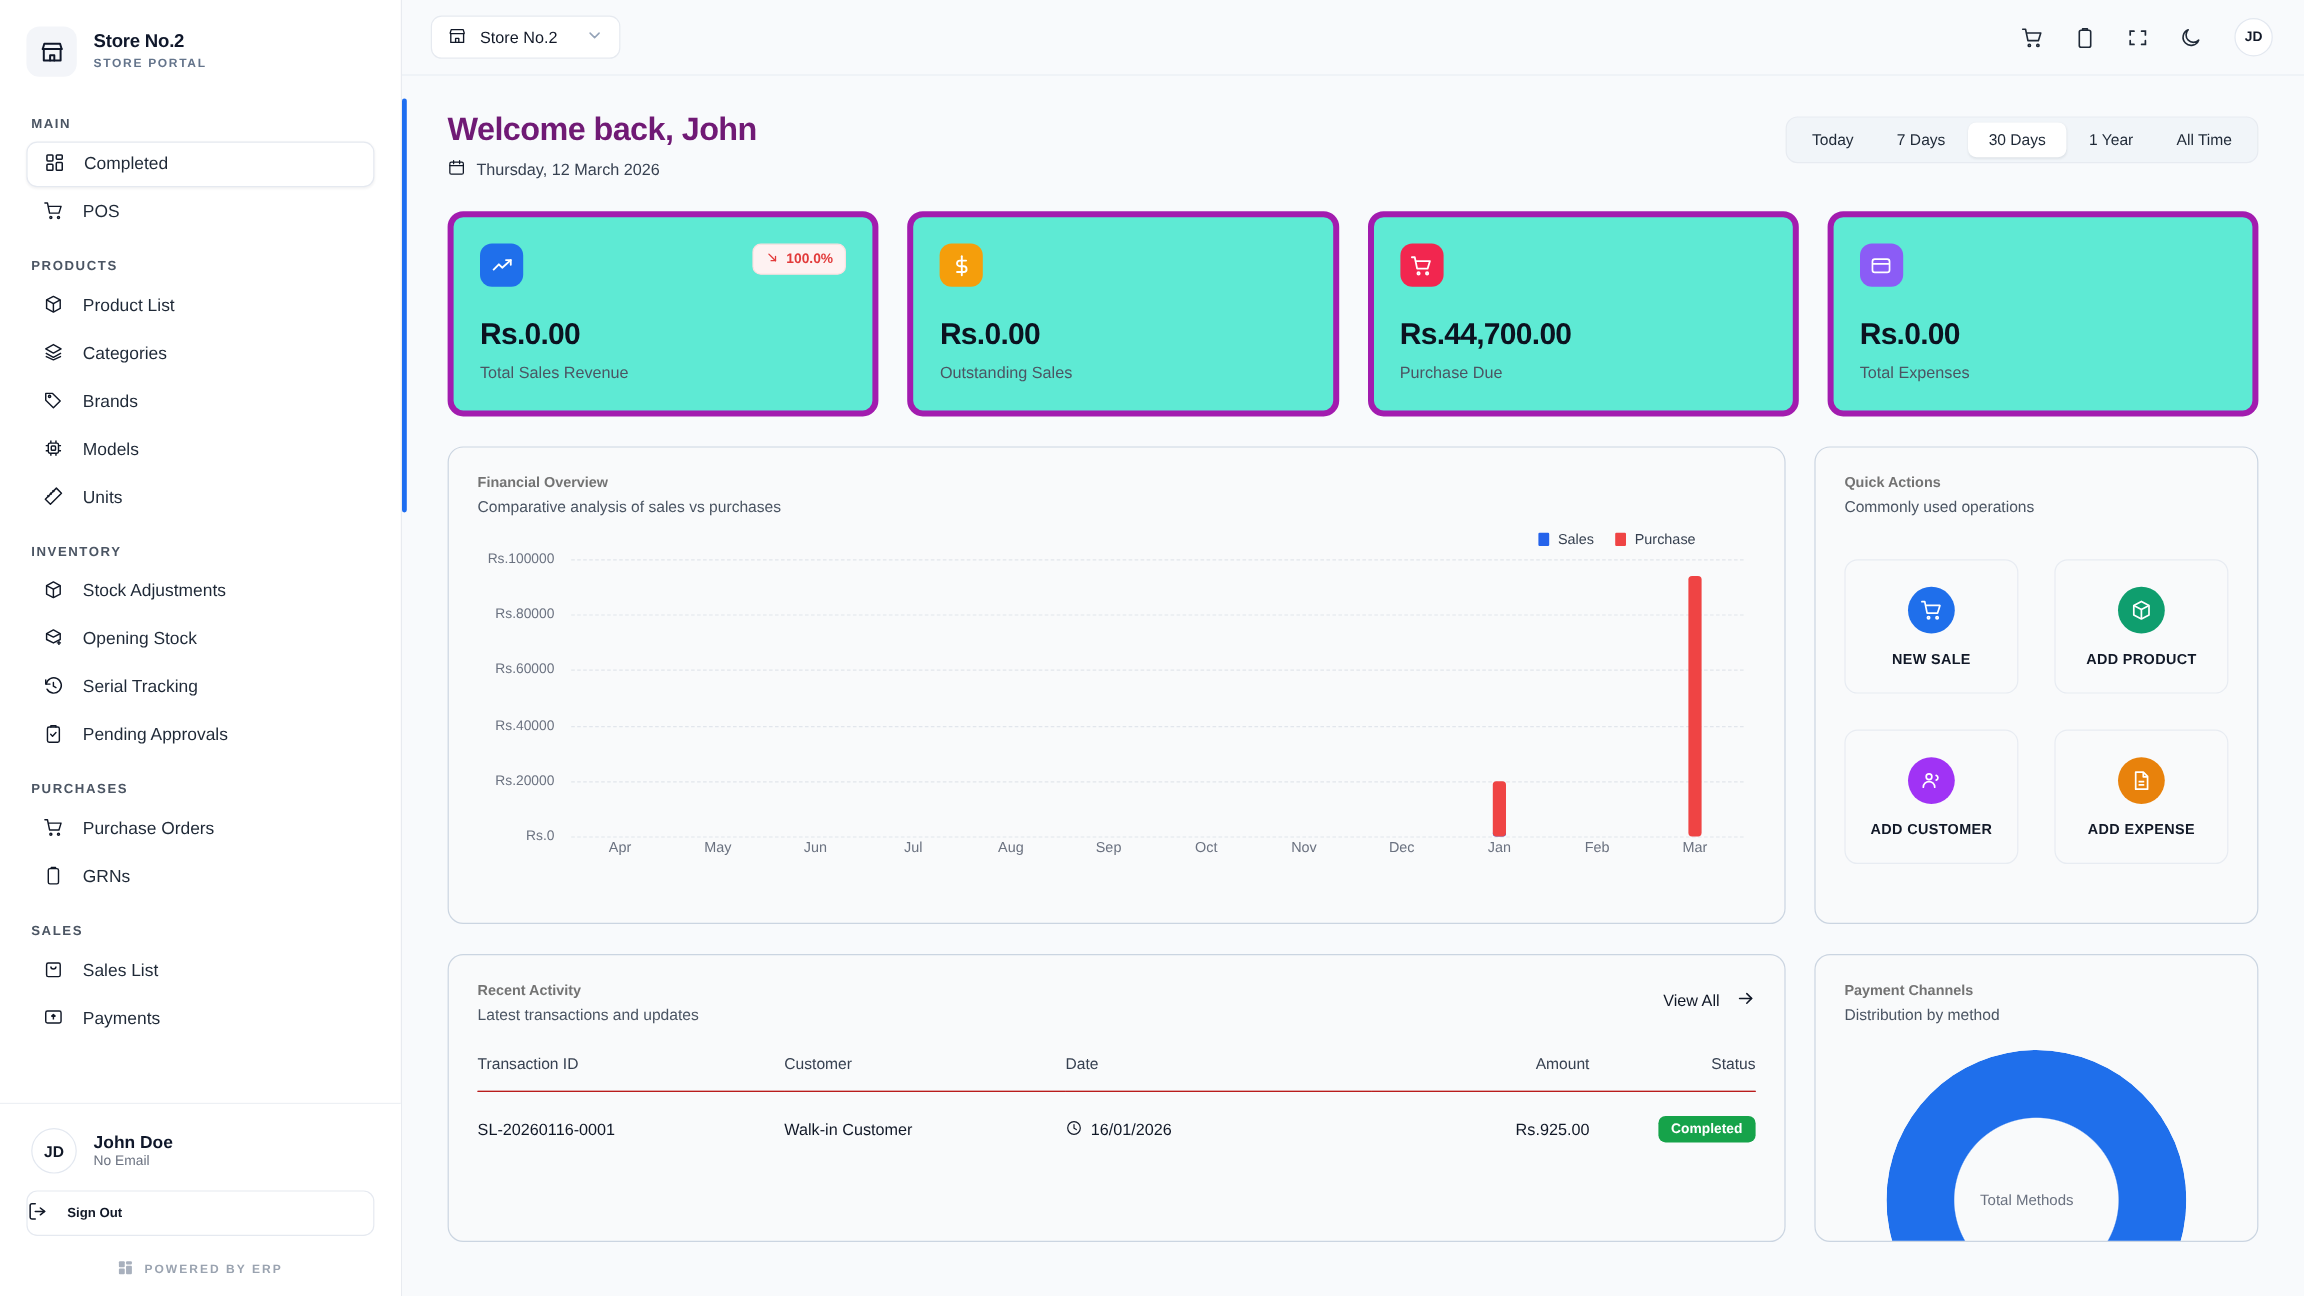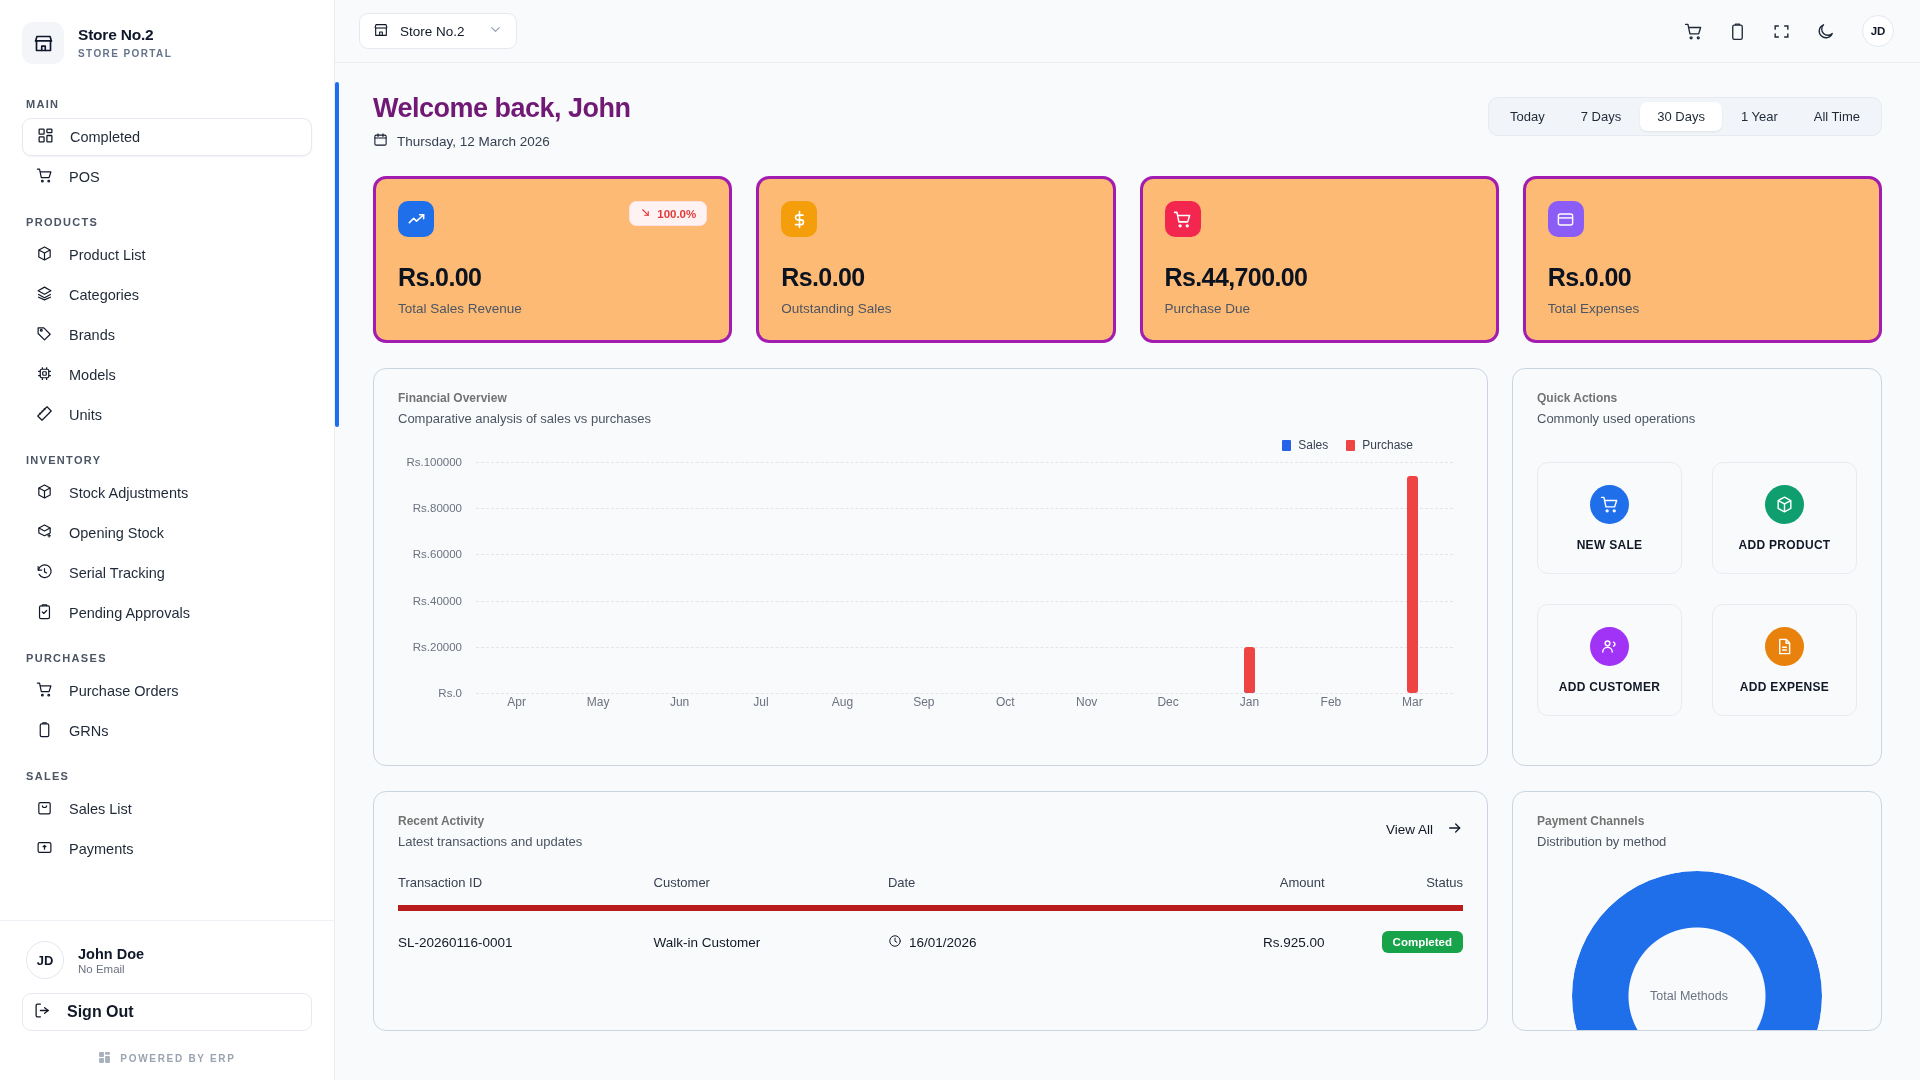--- a/index.html
+++ b/index.html
@@ -71,23 +71,23 @@
     width: 38px; height: 38px; border-radius: 50%;
     border: 1px solid #e3e8f0; background: #fff;
     display: flex; align-items: center; justify-content: center;
     font-size: 13px; font-weight: 700; color: #111827;
     flex: 0 0 38px;
   }
   .user-name { font-size: 14.5px; font-weight: 700; color: #0f172a; }
   .user-mail { font-size: 11.5px; color: #6b7280; margin-top: 1px; }
   .signout {
     display: flex; align-items: center; gap: 16px;
-    height: 38px; padding: 0 11px;
+    height: 38px; padding: 0 0;
     border: 1px solid #e5e9f0; border-radius: 9px;
-    font-size: 16px; font-weight: 700; color: #111827;
+    font-size: 11px; font-weight: 700; color: #111827;
     background: #fff; cursor: pointer;
   }
   .powered {
     display: flex; align-items: center; justify-content: center; gap: 9px;
     padding-top: 20px;
     font-size: 10px; font-weight: 700; letter-spacing: 1.7px; color: #9aa3b0;
   }
 
   
   .main { flex: 1 1 auto; height: 1080px; background: #f8fafc; position: relative; overflow: hidden; }
@@ -133,22 +133,22 @@
   }
   .range-tab {
     padding: 7px 17px; border-radius: 7px;
     font-size: 13px; color: #1f2937; cursor: pointer; white-space: nowrap;
   }
   .range-tab.active { background: #fff; box-shadow: 0 1px 2px rgba(16,24,40,0.08); }
 
   
   .kpis { display: flex; gap: 24px; margin-top: 26px; }
   .kpi {
-    flex: 1 1 0; background: #fdba74;
-    border: 3px solid #a21caf; border-radius: 13px;
+    flex: 1 1 0; background: #5eead4;
+    border: 5px solid #a21caf; border-radius: 13px;
     padding: 22px 22px 24px 22px; position: relative; min-height: 162px;
   }
   .kpi-top { display: flex; align-items: flex-start; justify-content: space-between; }
   .kpi-icon {
     width: 36px; height: 36px; border-radius: 10px;
     display: flex; align-items: center; justify-content: center; color: #fff;
   }
   .kpi-badge {
     display: flex; align-items: center; gap: 6px;
     background: #fef2f2; border: 1px solid #fde0e0; border-radius: 7px;
@@ -197,21 +197,21 @@
 
   
   .row3 { display: flex; gap: 24px; margin-top: 25px; align-items: stretch; }
   .activity-card { flex: 1 1 auto; width: 1130px; padding: 22px 24px; height: 240px; }
   .activity-head { display: flex; align-items: flex-start; justify-content: space-between; }
   .view-all { display: flex; align-items: center; gap: 14px; font-size: 13.5px; color: #111827; cursor: pointer; padding-top: 6px; }
 
   table.activity { width: 100%; border-collapse: collapse; margin-top: 26px; }
   table.activity th {
     font-size: 13px; font-weight: 400; color: #374151; text-align: left;
-    padding: 0 0 15px 0; border-bottom: 6px solid #b91c1c;
+    padding: 0 0 15px 0; border-bottom: 1px solid #b91c1c;
   }
   table.activity td { font-size: 13.5px; color: #111827; padding: 20px 0 0 0; vertical-align: middle; }
   .col-amount { text-align: right !important; }
   .col-status { text-align: right !important; }
   .date-cell { display: flex; align-items: center; gap: 7px; }
   .status-pill {
     display: inline-block; background: #16a34a; color: #fff;
     font-size: 11.5px; font-weight: 600; padding: 5px 11px; border-radius: 6px;
   }
 

